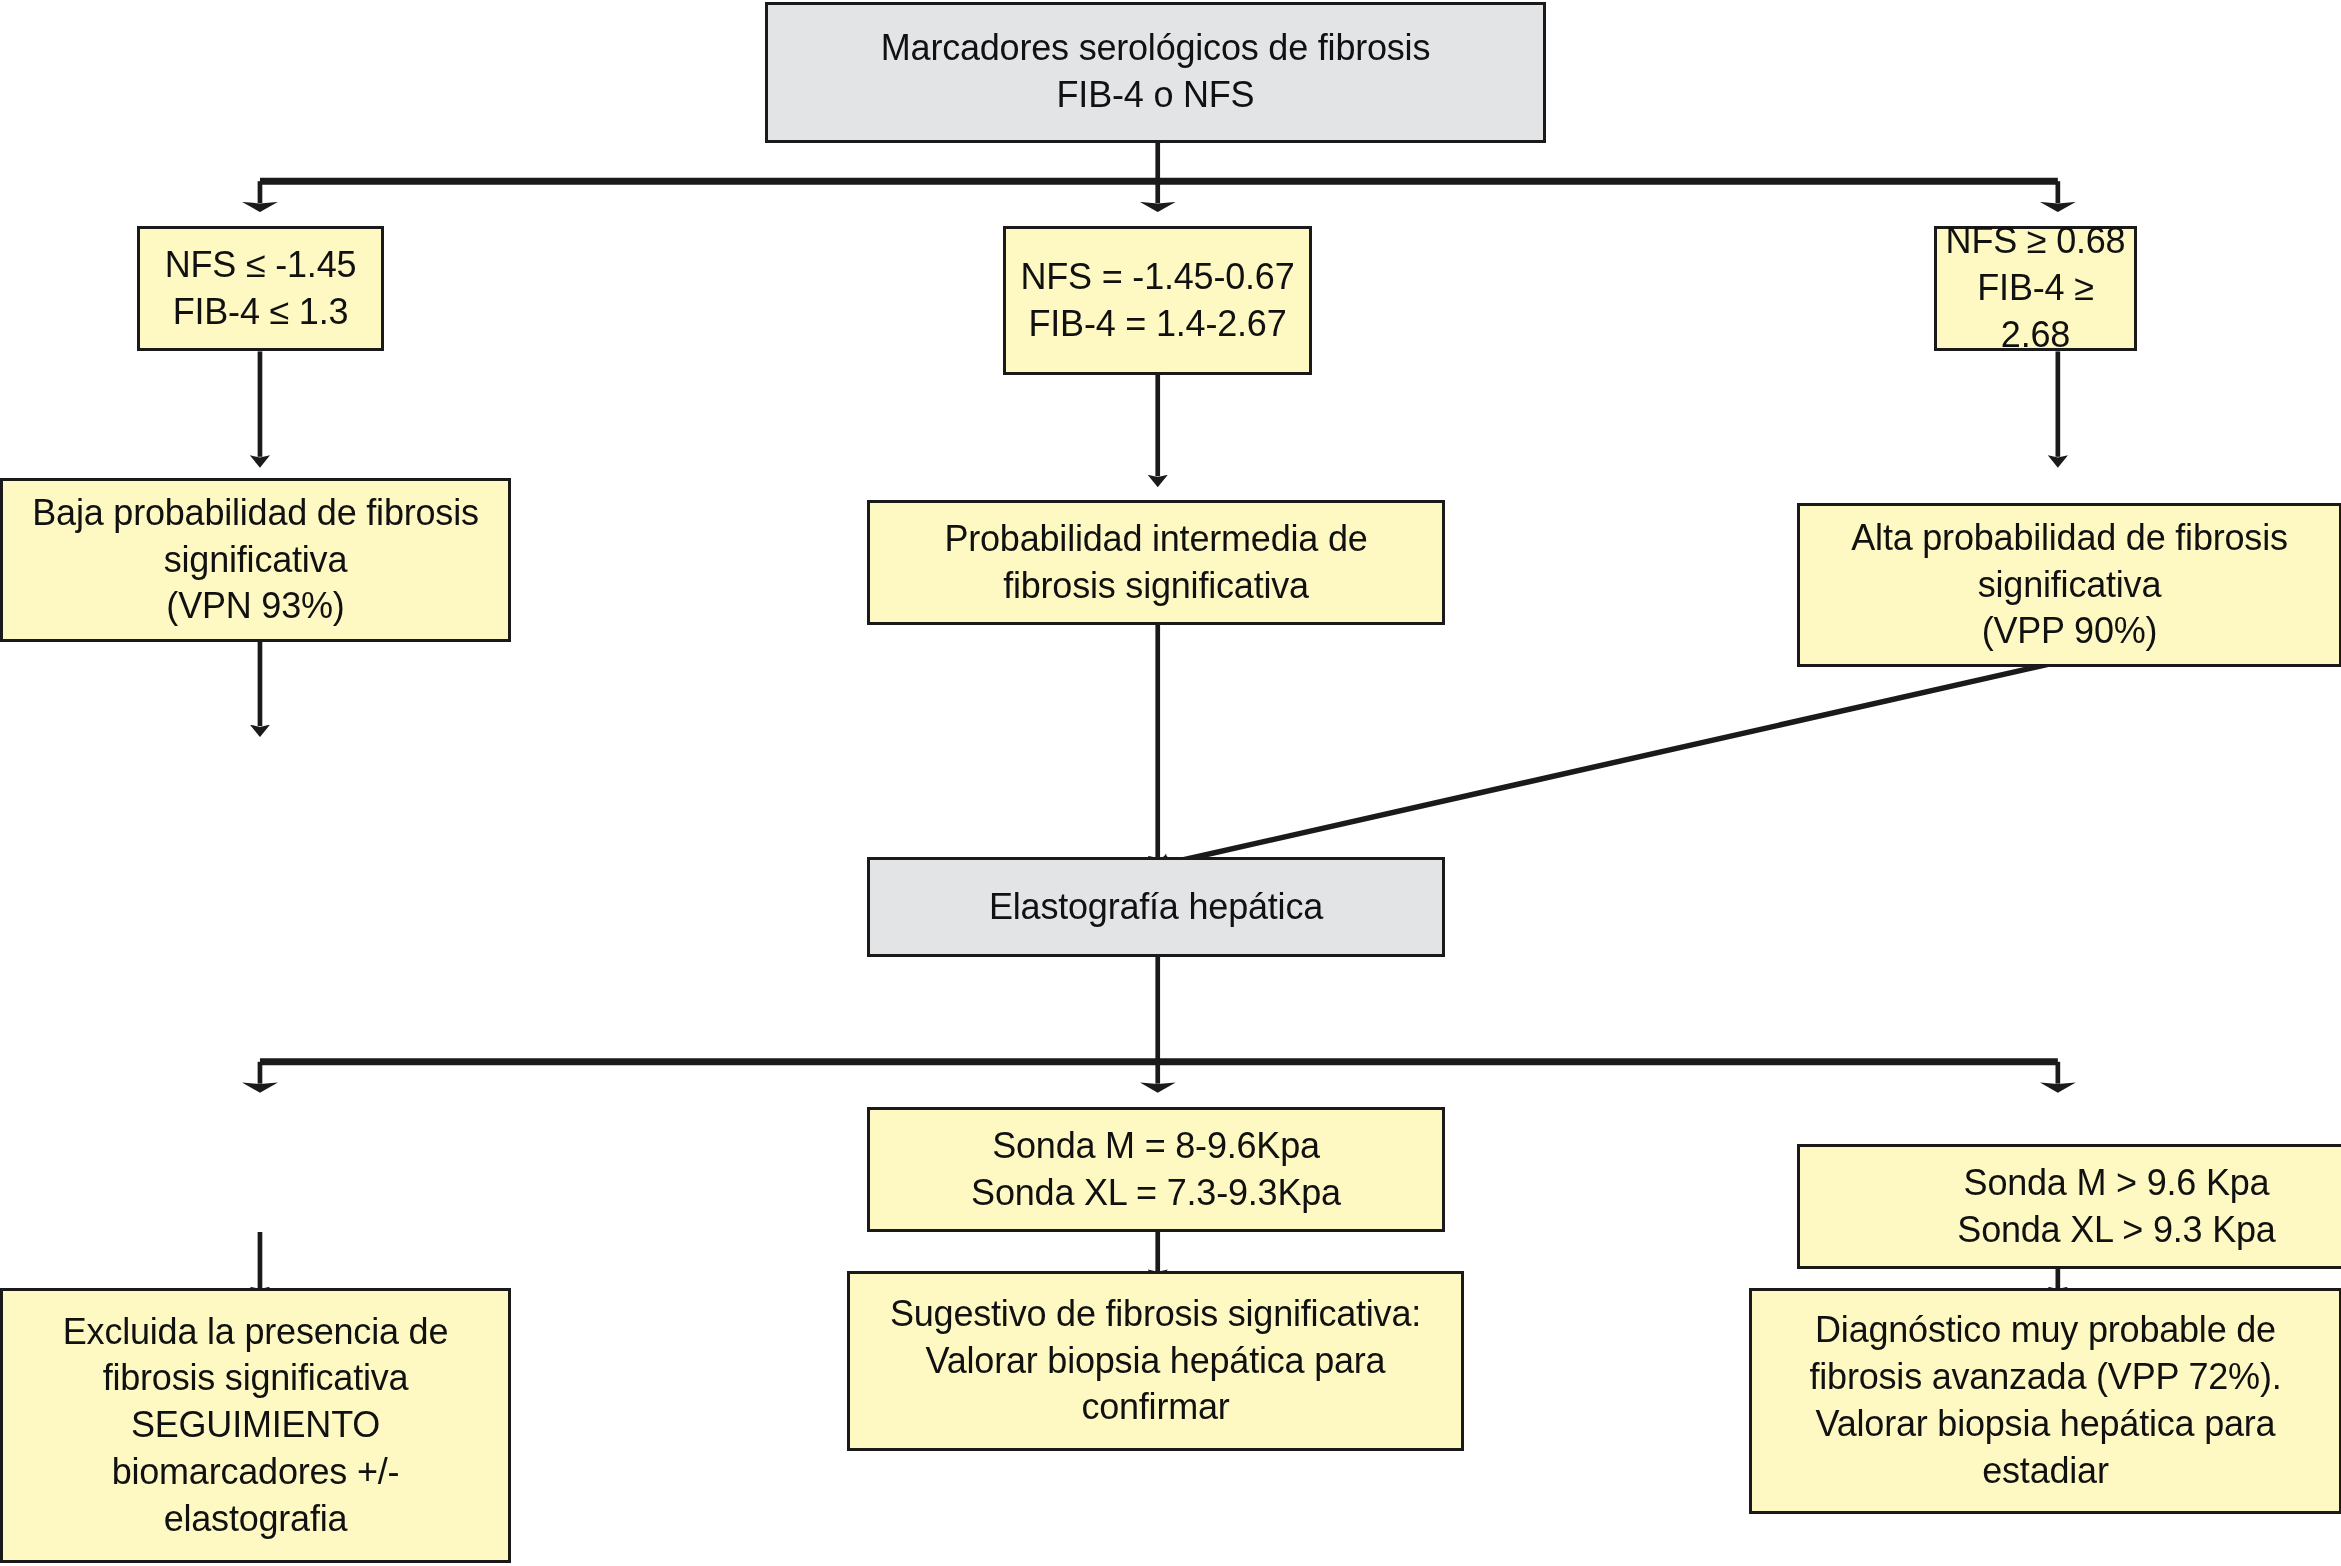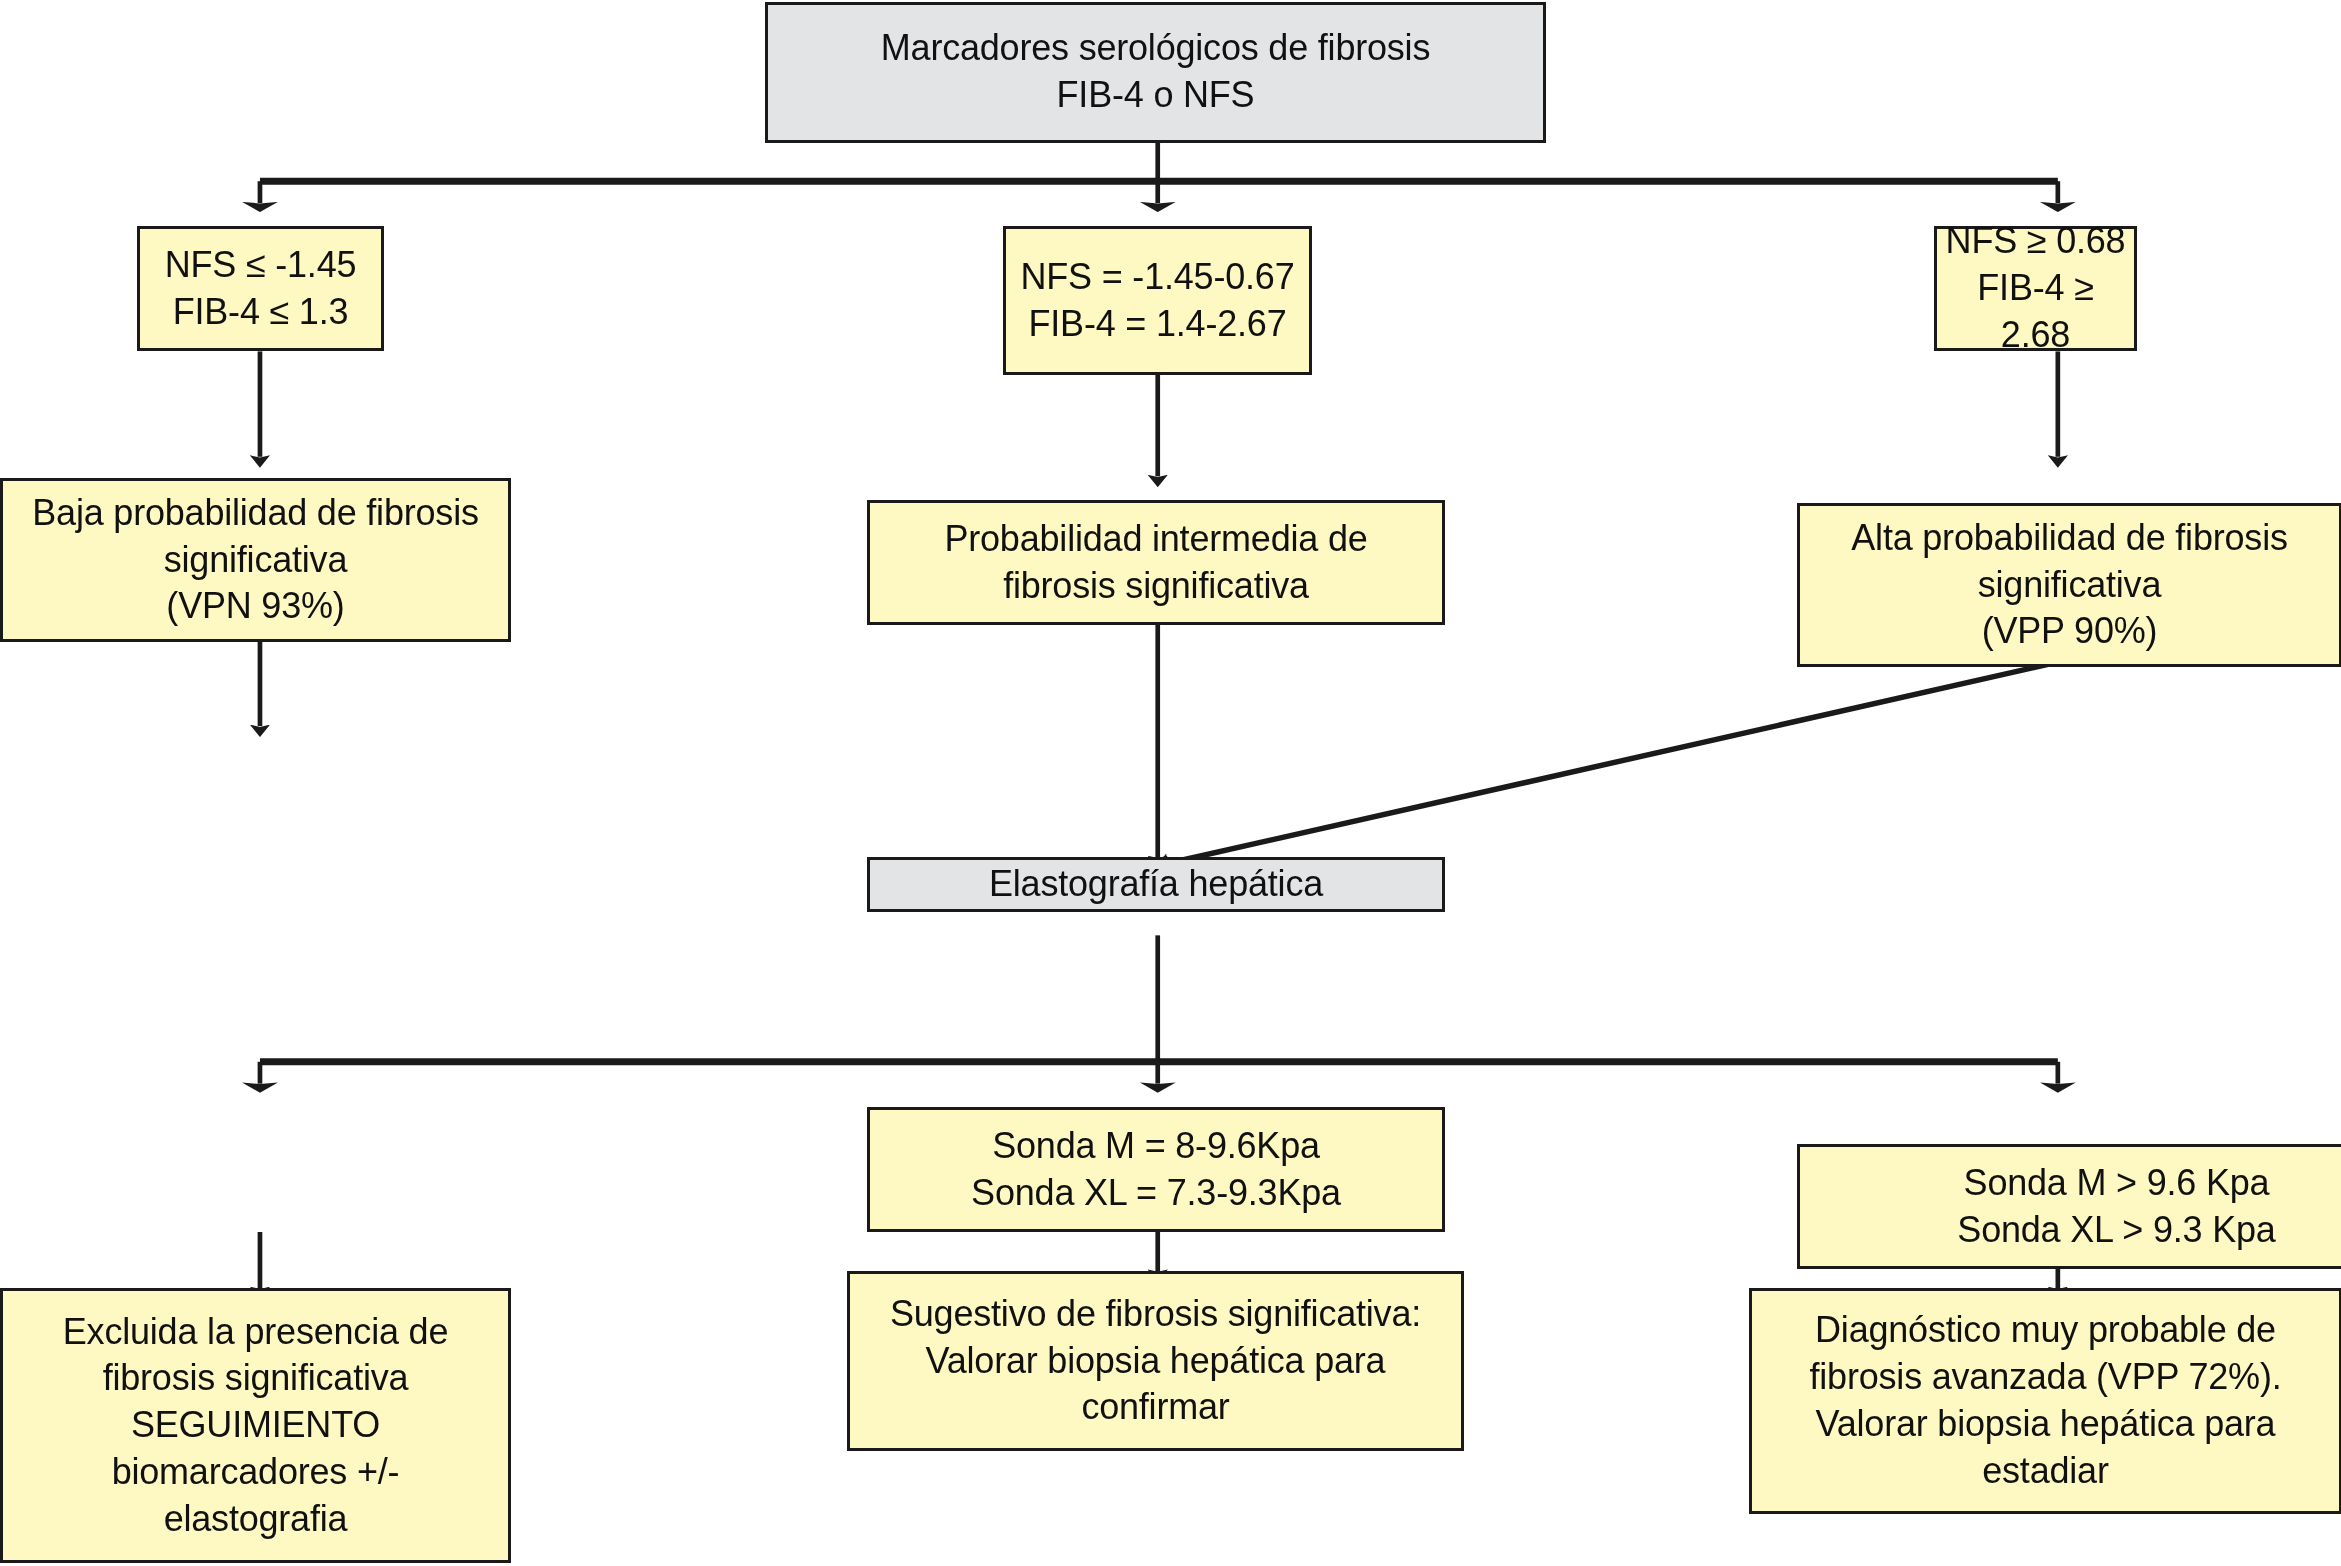--- a/index.html
+++ b/index.html
@@ -138,21 +138,21 @@
 fibrosis significativa</span>
   </div>
 
   <div class="node" style="left:1797px; top:478px; width:545px; height:164px;margin-top:25px;">
     <span class="txt">Alta probabilidad de fibrosis
 significativa
 (VPP 90%)</span>
   </div>
 
 
-  <div class="node shaded" style="left:867px; top:857px; width:578px; height:55px;">
+  <div class="node shaded" style="left:867px; top:857px; width:578px; height:100px;">
     <span class="txt">Elastografía hepática</span>
   </div>
 
 
   <div class="node" style="left:867px; top:1107px; width:578px; height:125px;">
     <span class="txt">Sonda M = 8-9.6Kpa
 Sonda XL = 7.3-9.3Kpa</span>
   </div>
 
   <div class="node" style="left:1797px; top:1144px; width:639px; height:125px;">

